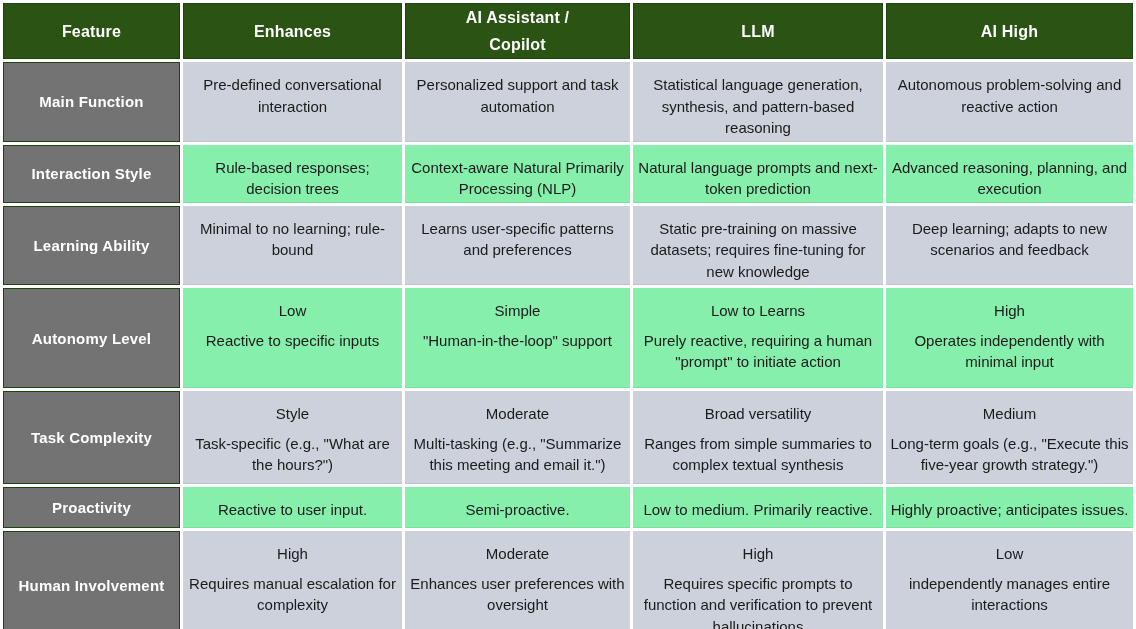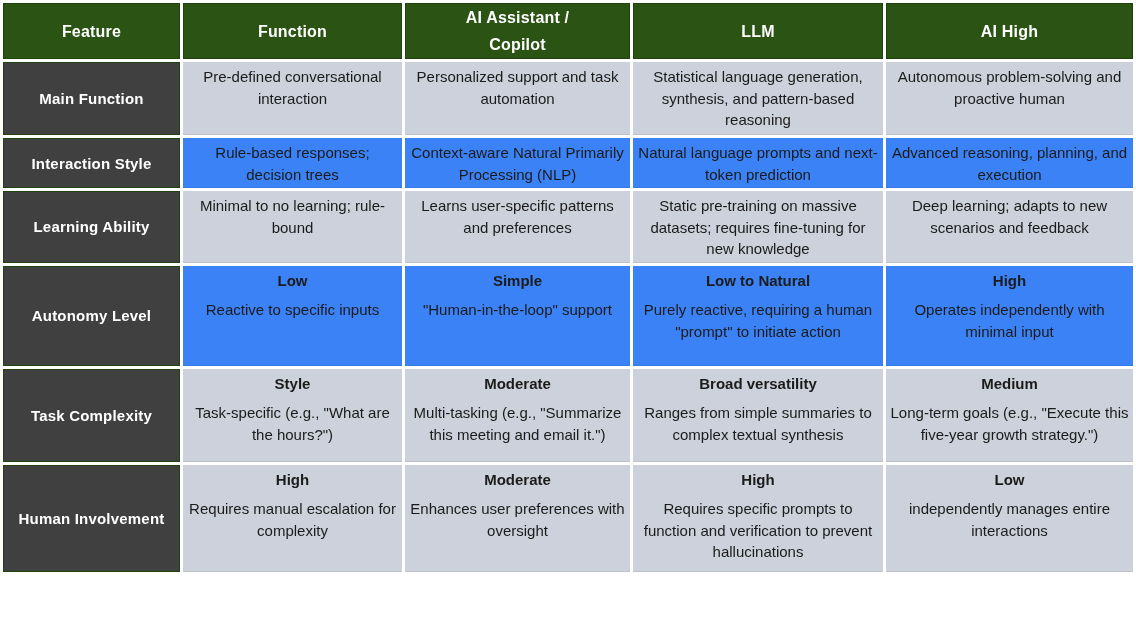--- a/index.html
+++ b/index.html
@@ -34,43 +34,43 @@
     font-weight: bold;
     font-size: 16px;
     text-align: center;
     vertical-align: middle;
     line-height: 27px;
     white-space: pre-line;
     letter-spacing: 0.2px;
   }
   
   .fcell {
-    background: #404040;
+    background: #737373;
     border: 1px solid #1f430e;
     color: #ffffff;
     font-weight: bold;
     font-size: 15px;
     text-align: center;
     vertical-align: middle;
     letter-spacing: 0.2px;
     padding: 2px 4px;
   }
   
   .dcell {
     font-size: 15px;
     line-height: 21.5px;
     text-align: center;
     vertical-align: top;
-    padding: 4px 3px 2px 3px;
+    padding: 12px 3px 2px 3px;
     border-bottom: 1px solid rgba(0,0,0,0.07);
   }
   .row-dark  .dcell { background: #ccd1db; }
-  .row-light .dcell { background: #3b82f6; }
+  .row-light .dcell { background: #86efac; }
   .lbl {
-    font-weight: bold;
+    font-weight: normal;
     margin: 0 0 8px 0;
   }
   .lbl:empty { display: none; }
   .desc { margin: 0; }
   .desc:empty { display: none; }
 </style>
 </head>
 <body>
 
 <div class="page">
@@ -79,21 +79,21 @@
       <col style="width:177px">
         <col style="width:219px">
         <col style="width:225px">
         <col style="width:250px">
         <col style="width:247px">
     </colgroup>
 
     <tbody>
         <tr style="height:45px">
       <td class="hcell">Feature</td>
-      <td class="hcell">Function</td>
+      <td class="hcell">Enhances</td>
       <td class="hcell">AI Assistant /
 Copilot</td>
       <td class="hcell">LLM</td>
       <td class="hcell">AI High</td>
     </tr>
 
     <tr style="height:73px" class="row-dark">
       <td class="fcell">Main Function</td>
       <td class="dcell">
 
@@ -102,21 +102,21 @@
       <td class="dcell">
 
         <p class="desc">Personalized support and task automation</p>
       </td>
       <td class="dcell">
 
         <p class="desc">Statistical language generation, synthesis, and pattern-based reasoning</p>
       </td>
       <td class="dcell">
 
-        <p class="desc">Autonomous problem-solving and proactive human</p>
+        <p class="desc">Autonomous problem-solving and reactive action</p>
       </td>
     </tr>
 
     <tr style="height:38px" class="row-light">
       <td class="fcell">Interaction Style</td>
       <td class="dcell">
 
         <p class="desc">Rule-based responses; decision trees</p>
       </td>
       <td class="dcell">
@@ -157,21 +157,21 @@
       <td class="fcell">Autonomy Level</td>
       <td class="dcell">
         <p class="lbl">Low</p>
         <p class="desc">Reactive to specific inputs</p>
       </td>
       <td class="dcell">
         <p class="lbl">Simple</p>
         <p class="desc">"Human-in-the-loop" support</p>
       </td>
       <td class="dcell">
-        <p class="lbl">Low to Natural</p>
+        <p class="lbl">Low to Learns</p>
         <p class="desc">Purely reactive, requiring a human "prompt" to initiate action</p>
       </td>
       <td class="dcell">
         <p class="lbl">High</p>
         <p class="desc">Operates independently with minimal input</p>
       </td>
     </tr>
 
     <tr style="height:93px" class="row-dark">
       <td class="fcell">Task Complexity</td>
@@ -186,20 +186,39 @@
       <td class="dcell">
         <p class="lbl">Broad versatility</p>
         <p class="desc">Ranges from simple summaries to complex textual synthesis</p>
       </td>
       <td class="dcell">
         <p class="lbl">Medium</p>
         <p class="desc">Long-term goals (e.g., "Execute this five-year growth strategy.")</p>
       </td>
     </tr>
 
+    <tr style="height:41px" class="row-light">
+      <td class="fcell">Proactivity</td>
+      <td class="dcell">
+
+        <p class="desc">Reactive to user input.</p>
+      </td>
+      <td class="dcell">
+
+        <p class="desc">Semi-proactive.</p>
+      </td>
+      <td class="dcell">
+
+        <p class="desc">Low to medium. Primarily reactive.</p>
+      </td>
+      <td class="dcell">
+
+        <p class="desc">Highly proactive; anticipates issues.</p>
+      </td>
+    </tr>
 
     <tr style="height:107px" class="row-dark">
       <td class="fcell">Human Involvement</td>
       <td class="dcell">
         <p class="lbl">High</p>
         <p class="desc">Requires manual escalation for complexity</p>
       </td>
       <td class="dcell">
         <p class="lbl">Moderate</p>
         <p class="desc">Enhances user preferences with oversight</p>

